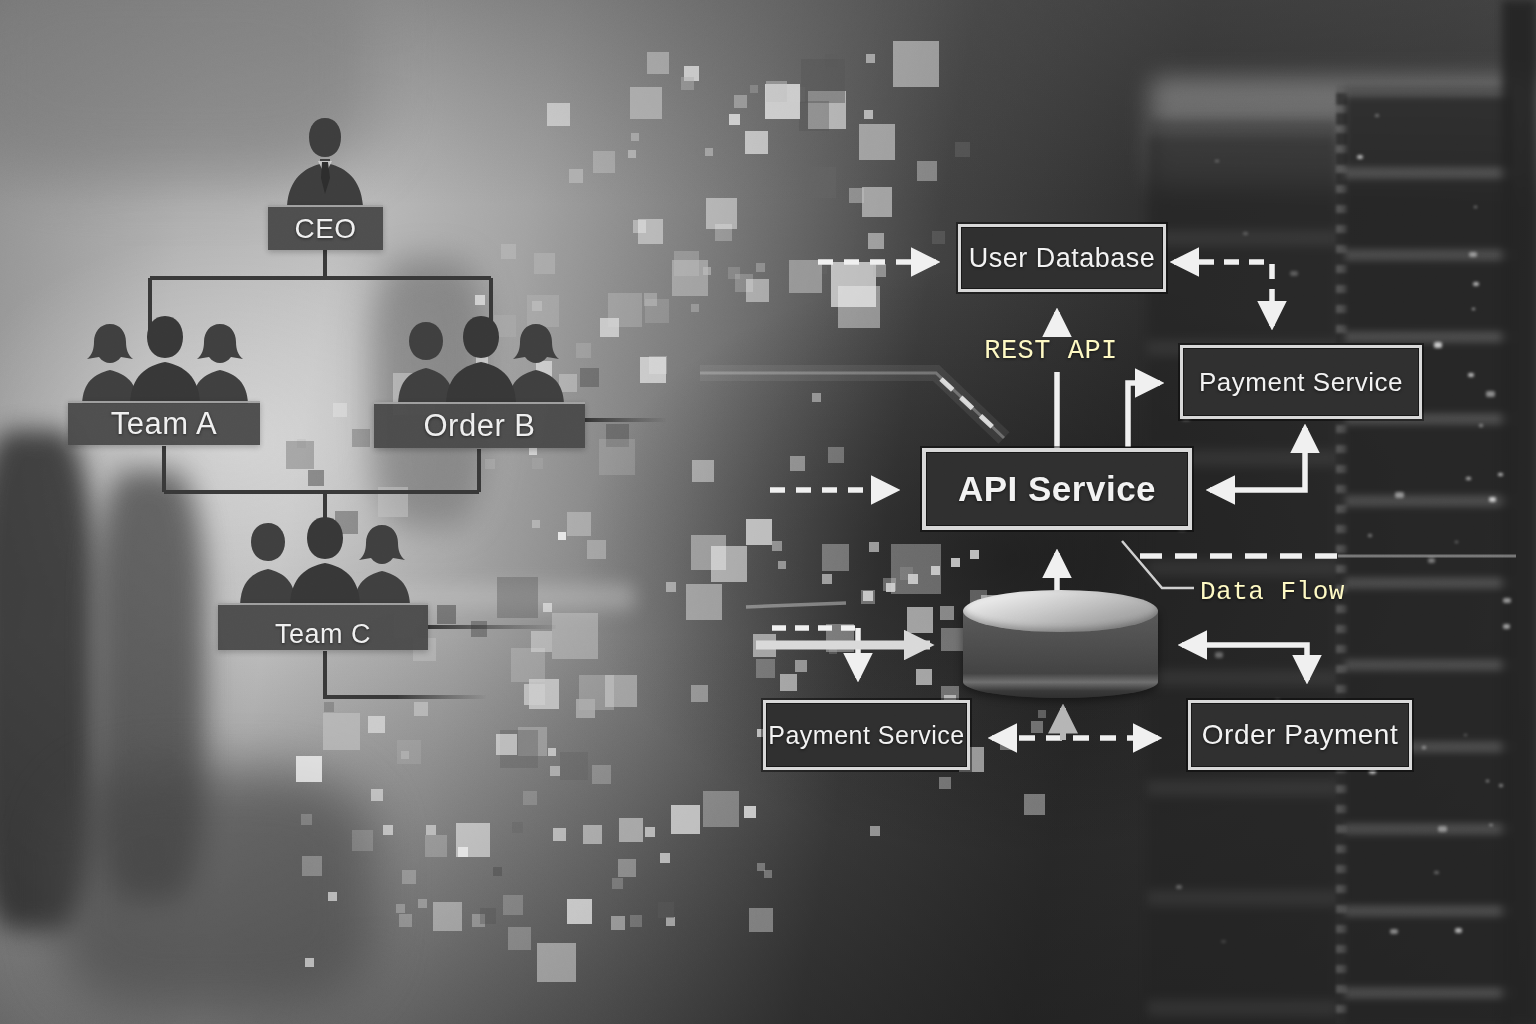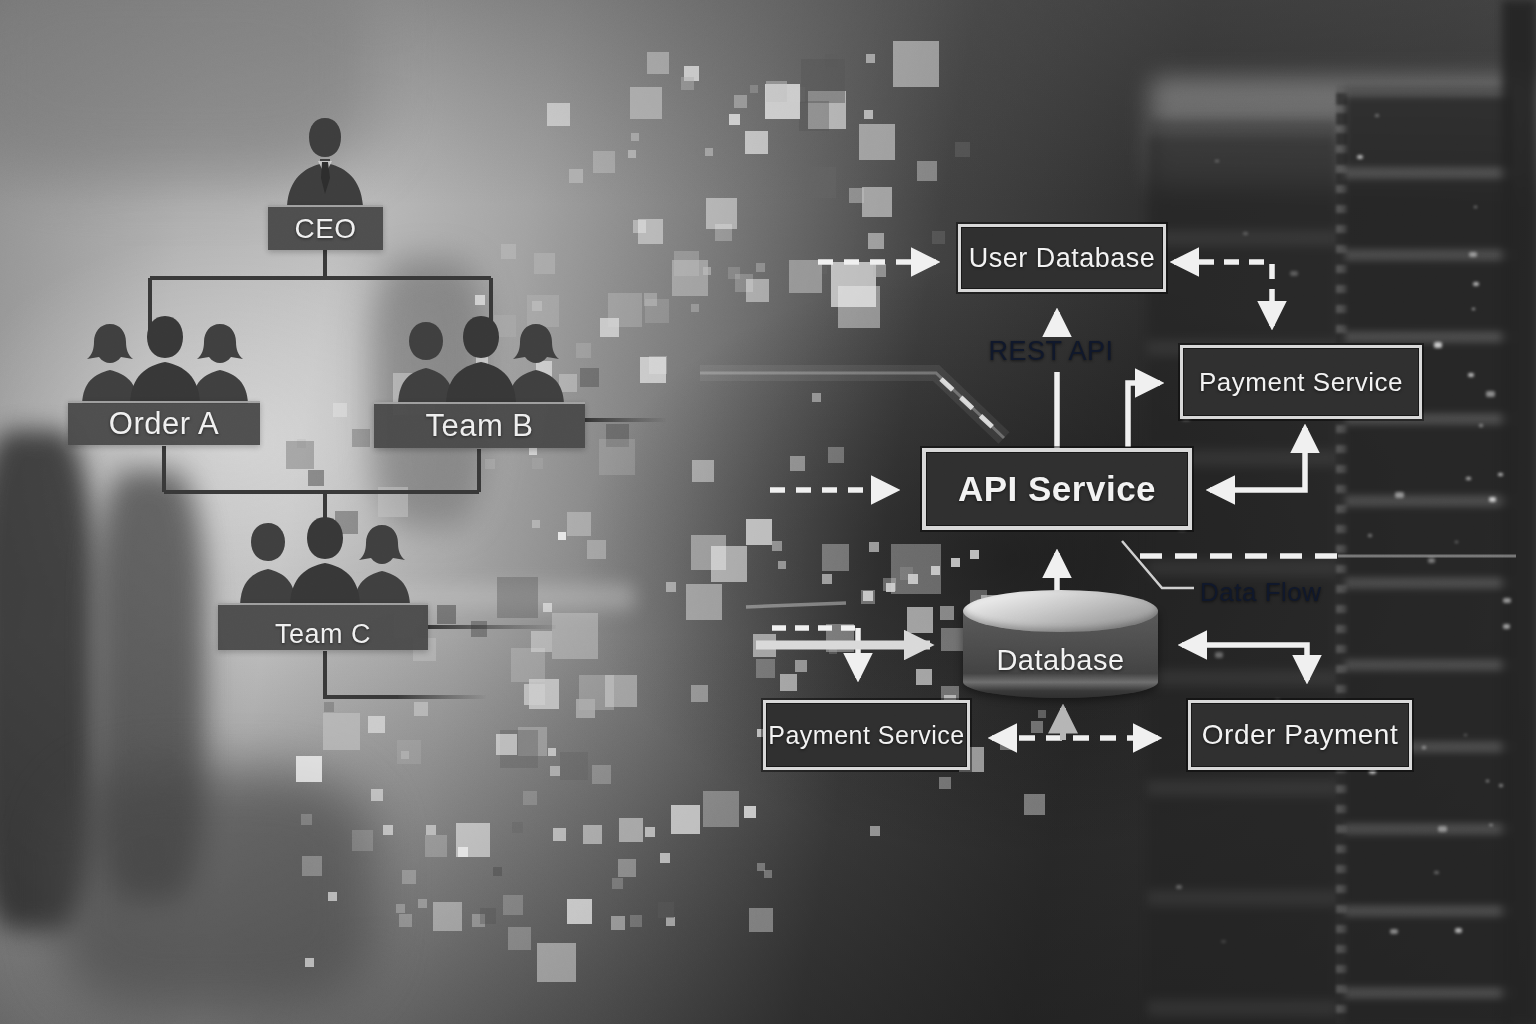--- a/index.html
+++ b/index.html
@@ -56,22 +56,22 @@
   .node{position:absolute;display:flex;align-items:center;justify-content:center;
     color:var(--label-text,#f2f2f2);text-shadow:0 1px 3px rgba(0,0,0,.55);
     box-sizing:border-box;letter-spacing:.5px;}
   .org{background:var(--org-box-fill,#4a4a4a);opacity:.96;
     border-top:2px solid rgba(235,235,235,.55);
     box-shadow:0 2px 6px rgba(0,0,0,.25);}
   .svc{background:var(--box-fill,#2f2f2f);
     border:3px solid var(--box-border,#d8d8d8);
     box-shadow:0 0 0 2px rgba(0,0,0,.45), inset 0 0 0 1px rgba(0,0,0,.5);}
   .gateway{border-width:4px;font-weight:600;}
-  .anno{position:absolute;color:#0f172a;text-shadow:0 1px 3px rgba(0,0,0,.6);
-    letter-spacing:.5px;white-space:nowrap;}
+  .anno{position:absolute;color:#fef9c3;text-shadow:0 1px 3px rgba(0,0,0,.6);
+    letter-spacing:.5px;white-space:nowrap;font-family:Liberation Mono, monospace;}
   
   .db{position:absolute;left:963px;top:590px;width:195px;height:108px;}
   .db .body{position:absolute;left:0;right:0;top:20px;bottom:0;
     background:linear-gradient(180deg,#5a5a5a 0%,#484848 55%,#424242 72%,#6e6e6e 82%,#383838 92%,#2e2e2e 100%);
     border-radius:0 0 50% 50% / 0 0 16px 16px;
     box-shadow:0 3px 8px rgba(0,0,0,.45);}
   .db .top{position:absolute;left:0;right:0;top:0;height:42px;border-radius:50%;
     background:linear-gradient(165deg,#f2f2f2 10%,#c9c9c9 45%,#929292 90%);
     box-shadow:inset 0 -3px 6px rgba(0,0,0,.25);}
   .db .lbl{position:absolute;left:0;right:0;top:32px;bottom:0;display:flex;
@@ -487,42 +487,41 @@
   <g fill="#373737">
     <path d="M87,0 C76,0 69,9 69,21 C69,33 76,42 87,42 C98,42 105,33 105,21 C105,9 98,0 87,0 Z"></path>
     <path d="M52,88 C53,60 68,50 87,46 C106,50 121,60 122,88 Z"></path>
   </g>
 </svg>
 
 <div class="node org" style="left:268px;top:205px;width:115px;height:45px;font-size:28px;">
   <span>CEO</span>
 </div>
 <div class="node org" style="left:68px;top:401px;width:192px;height:44px;font-size:31px;">
-  <span>Order A</span>
+  <span>Team A</span>
 </div>
 <div class="node org" style="left:374px;top:402px;width:211px;height:46px;font-size:31px;">
-  <span>Team B</span>
+  <span>Order B</span>
 </div>
 <div class="node org" style="left:218px;top:603px;width:210px;height:47px;font-size:27px;align-items:flex-end;">
   <span>Team C</span>
 </div>
 
 <div class="node svc" style="left:958px;top:224px;width:208px;height:68px;font-size:27px;">
   <span>User Database</span>
 </div>
 <div class="node svc" style="left:1180px;top:345px;width:242px;height:74px;font-size:26px;">
   <span>Payment Service</span>
 </div>
 <div class="node svc gateway" style="left:922px;top:448px;width:270px;height:82px;font-size:35px;">
   <span>API Service</span>
 </div>
 <div class="db">
   <div class="body"></div>
   <div class="top"></div>
-  <div class="lbl">Database</div>
 </div>
 <div class="node svc" style="left:763px;top:700px;width:207px;height:70px;font-size:25px;">
   <span>Payment Service</span>
 </div>
 <div class="node svc" style="left:1188px;top:700px;width:224px;height:70px;font-size:28px;">
   <span>Order Payment</span>
 </div>
 
 <div class="anno" style="left:975px;top:336px;width:152px;text-align:center;font-size:27px;">REST API</div>
 <div class="anno" style="left:1200px;top:577px;font-size:26px;">Data Flow</div>

